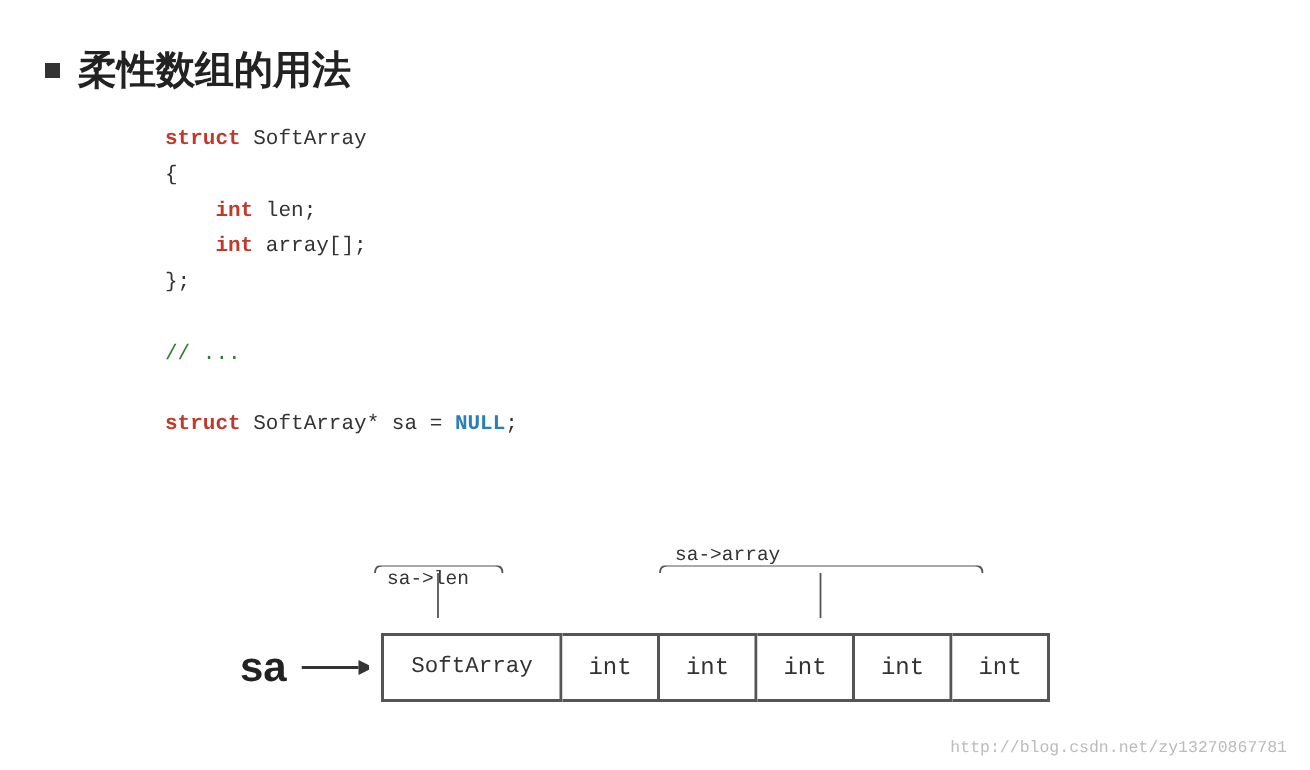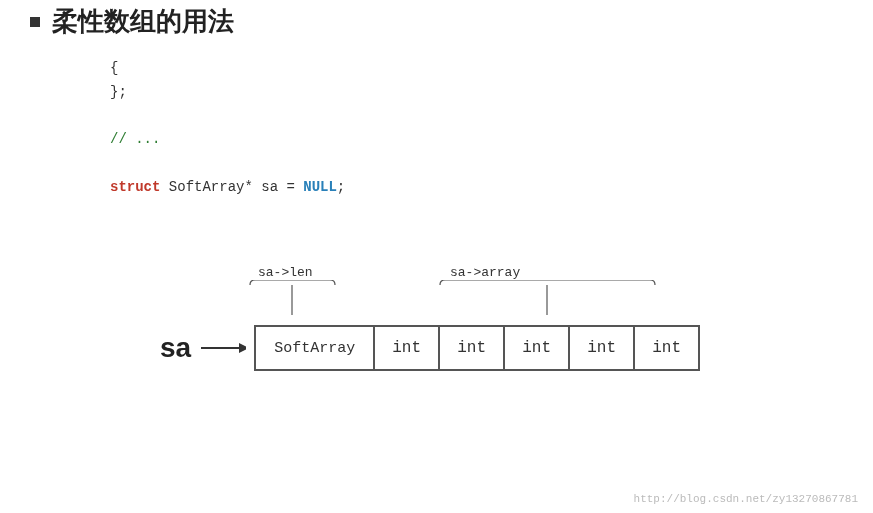--- a/index.html
+++ b/index.html
@@ -6,21 +6,21 @@
     body {
       width: 873px;
       height: 513px;
       background: #ffffff;
       font-family: 'Segoe UI', Arial, sans-serif;
       overflow: hidden;
       position: relative;
     }
 
     .page-container {
-      padding: 4px 30px;
+      padding: 29px 30px;
       width: 873px;
       height: 513px;
     }
 
     .title-row {
       display: flex;
       align-items: center;
       margin-bottom: 18px;
     }
 
@@ -131,35 +131,38 @@
 
 <div class="page-container">
 
   <div class="title-row">
     <span class="title-bullet"></span>
     <span class="title-text">柔性数组的用法</span>
   </div>
 
   <div class="code-block">
 
+    <span class="code-line"><span class="kw">struct</span> SoftArray</span>
     <span class="code-line">{</span>
+    <span class="code-line">    <span class="type">int</span> len;</span>
+    <span class="code-line">    <span class="type">int</span> array[];</span>
     <span class="code-line">};</span>
     <span class="code-line">&nbsp;</span>
     <span class="code-line"><span class="comment">// ...</span></span>
     <span class="code-line">&nbsp;</span>
     <span class="code-line"><span class="kw">struct</span> SoftArray* sa = <span class="null-kw">NULL</span>;</span>
     <span class="code-line">&nbsp;</span>
     <span class="code-line">&nbsp;</span>
   </div>
 
   <div class="diagram-area">
 
     <div style="position:relative; height:55px; margin-left:130px;">
 
-      <span style="position:absolute; left:18px; top:0; font-size:13px; font-family:'Consolas','Courier New',monospace; color:#333;">sa-&gt;len</span>
+      <span style="position:absolute; left:18px; top:16px; font-size:13px; font-family:'Consolas','Courier New',monospace; color:#333;">sa-&gt;len</span>
 
       <span style="position:absolute; left:210px; top:0; font-size:13px; font-family:'Consolas','Courier New',monospace; color:#333;">sa-&gt;array</span>
 
       <svg style="position:absolute; left:0; top:15px;" width="450" height="38">
 
         <path d="M 10 5 Q 10 0 15 0 L 90 0 Q 95 0 95 5" stroke="#555" stroke-width="1.2" fill="none"></path>
 
         <line x1="52" y1="5" x2="52" y2="35" stroke="#555" stroke-width="1.2"></line>
 
         <path d="M 200 5 Q 200 0 205 0 L 410 0 Q 415 0 415 5" stroke="#555" stroke-width="1.2" fill="none"></path>

